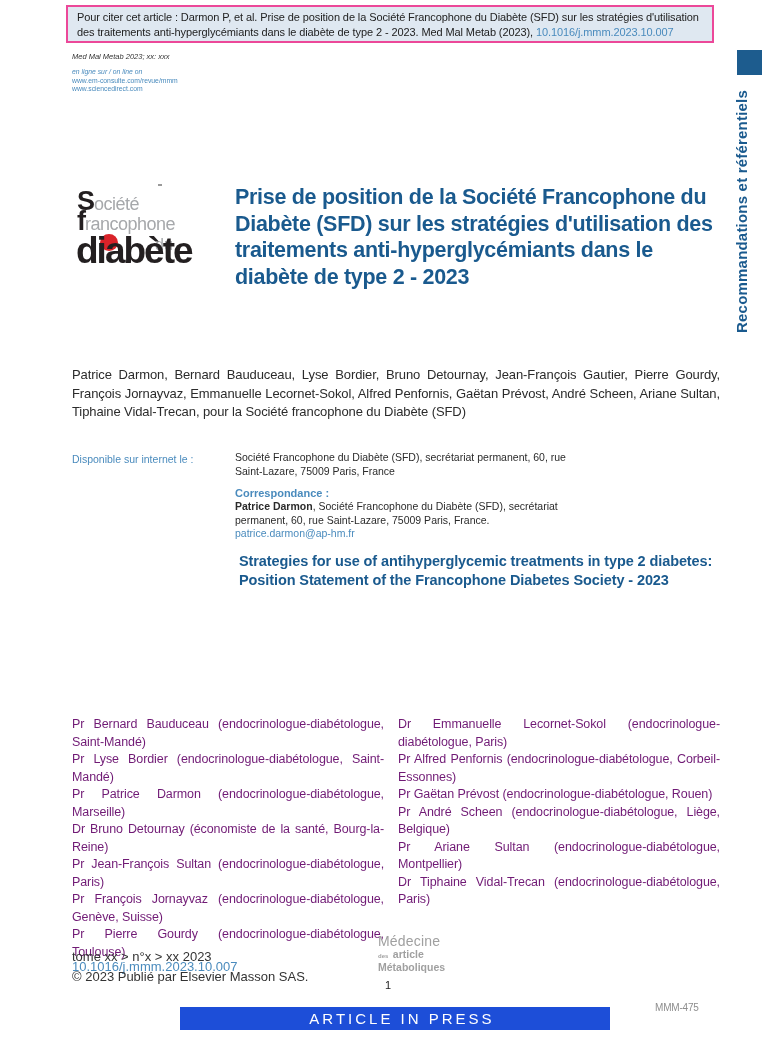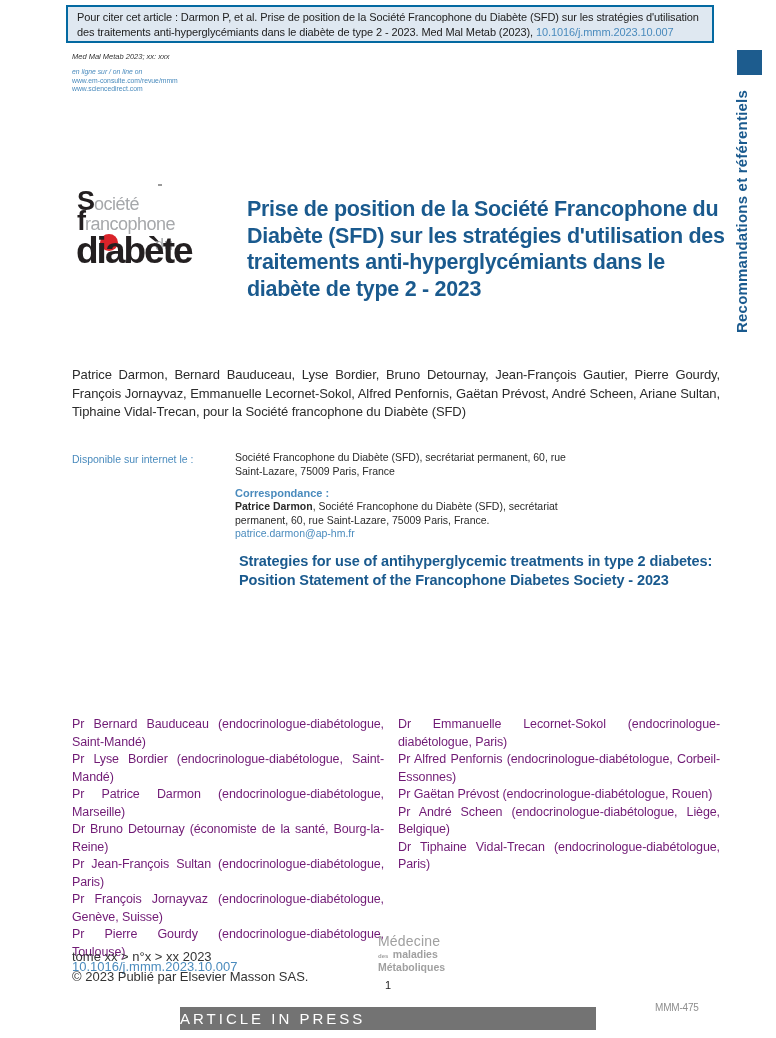--- a/index.html
+++ b/index.html
@@ -3,21 +3,21 @@
 <meta charset="utf-8">
 <style>
   html,body{margin:0;padding:0;background:#ffffff;}
   .page{
     position:relative;width:776px;height:1038px;margin:0 auto;background:#ffffff;
     font-family:"Liberation Sans",sans-serif;color:#2b2b2b;overflow:hidden;
   }
   
   .citation-box{
     position:absolute;left:66px;top:5px;width:648px;height:38px;box-sizing:border-box;
-    background:#dfe8f1;border:2px solid #0369a1;padding:3px 9px;
+    background:#dfe8f1;border:2px solid #ec4899;padding:3px 9px;
     font-size:11px;line-height:14.5px;letter-spacing:-0.1px;color:#222;
   }
   .link{color:#4a8bbd;text-decoration:none;}
   
   .journal-ref{position:absolute;left:72px;top:52px;font-size:7.5px;font-style:italic;color:#333;}
   .online-block{position:absolute;left:72px;top:68px;font-size:6.8px;line-height:8.5px;color:#4a8bbd;}
   .online-line1{font-style:italic;}
   
   .corner-square{position:absolute;left:737px;top:50px;width:25px;height:25px;background:#1d5c8e;}
   .vstrip{position:absolute;left:733px;top:90px;width:22px;height:256px;}
@@ -63,22 +63,22 @@
   .wg-right{left:398px;width:322px;}
   
   .footer-left{position:absolute;left:72px;top:952px;font-size:13px;line-height:9.8px;color:#333;}
   .journal-logo{position:absolute;left:378px;top:936px;color:#a0a0a0;line-height:11px;}
   .jl-1{font-size:14px;letter-spacing:0.2px;}
   .jl-2 .jl-des{font-size:6px;font-weight:bold;}
   .jl-2 .jl-mal{font-size:10.5px;font-weight:bold;}
   .jl-3{font-size:10.5px;font-weight:bold;}
   .page-number{position:absolute;left:0;top:979px;width:776px;text-align:center;font-size:11px;color:#222;}
   .press-banner{
-    position:absolute;left:180px;top:1007px;width:416px;height:23px;background:#737373;
-    color:#ffffff;font-size:15px;letter-spacing:3px;text-align:left;line-height:23px;
+    position:absolute;left:180px;top:1007px;width:416px;height:23px;background:#1d4ed8;
+    color:#ffffff;font-size:15px;letter-spacing:3px;text-align:center;line-height:23px;padding-left:14px;
   }
   .manuscript-id{position:absolute;left:655px;top:1002px;font-size:10px;color:#8e8e8e;letter-spacing:-0.2px;}
 </style>
 </head>
 <body>
 
 <div class="page">
 
   <div class="citation-box">
     <span>Pour citer cet article : Darmon P, et al. Prise de position de la Société Francophone du Diabète (SFD) sur les stratégies d'utilisation des traitements anti-hyperglycémiants dans le diabète de type 2 - 2023. Med Mal Metab (2023), </span><span class="link">10.1016/j.mmm.2023.10.007</span>
@@ -102,21 +102,21 @@
       <span class="big-letter">S</span><span class="gray-part">ociété</span>
     </div>
     <div class="l2">
       <span class="big-letter">f</span><span class="gray-part">rancophone</span>
     </div>
     <div class="red-dot"></div>
     <div class="du">du</div>
     <div class="diabete">diabète</div>
   </div>
 
-  <h1 class="title-fr" style="margin:12px;">Prise de position de la Société Francophone du Diabète (SFD) sur les stratégies d'utilisation des traitements anti-hyperglycémiants dans le diabète de type 2 - 2023</h1>
+  <h1 class="title-fr" style="margin:0;">Prise de position de la Société Francophone du Diabète (SFD) sur les stratégies d'utilisation des traitements anti-hyperglycémiants dans le diabète de type 2 - 2023</h1>
 
   <div class="authors">Patrice Darmon, Bernard Bauduceau, Lyse Bordier, Bruno Detournay, Jean-François Gautier, Pierre Gourdy, François Jornayvaz, Emmanuelle Lecornet-Sokol, Alfred Penfornis, Gaëtan Prévost, André Scheen, Ariane Sultan, Tiphaine Vidal-Trecan, pour la Société francophone du Diabète (SFD)</div>
 
   <div class="available-label">Disponible sur internet le :</div>
   <div class="affiliation">Société Francophone du Diabète (SFD), secrétariat permanent, 60, rue Saint-Lazare, 75009 Paris, France</div>
   <div class="corr-label">Correspondance :</div>
   <div class="corr-text">
     <span class="corr-name">Patrice Darmon</span><span>, Société Francophone du Diabète (SFD), secrétariat permanent, 60, rue Saint-Lazare, 75009 Paris, France.</span>
   </div>
   <div class="corr-email link">patrice.darmon@ap-hm.fr</div>
@@ -130,34 +130,35 @@
     <p>Dr Bruno Detournay (économiste de la santé, Bourg-la-Reine)</p>
     <p>Pr Jean-François Sultan (endocrinologue-diabétologue, Paris)</p>
     <p>Pr François Jornayvaz (endocrinologue-diabétologue, Genève, Suisse)</p>
     <p>Pr Pierre Gourdy (endocrinologue-diabétologue, Toulouse)</p>
   </div>
   <div class="wg-col wg-right">
     <p>Dr Emmanuelle Lecornet-Sokol (endocrinologue-diabétologue, Paris)</p>
     <p>Pr Alfred Penfornis (endocrinologue-diabétologue, Corbeil-Essonnes)</p>
     <p>Pr Gaëtan Prévost (endocrinologue-diabétologue, Rouen)</p>
     <p>Pr André Scheen (endocrinologue-diabétologue, Liège, Belgique)</p>
+    <p>Pr Ariane Sultan (endocrinologue-diabétologue, Montpellier)</p>
     <p>Dr Tiphaine Vidal-Trecan (endocrinologue-diabétologue, Paris)</p>
   </div>
 
   <div class="footer-left">
     <div>tome xx &gt; n°x &gt; xx 2023</div>
     <div class="link">10.1016/j.mmm.2023.10.007</div>
     <div>© 2023 Publié par Elsevier Masson SAS.</div>
   </div>
 
   <div class="journal-logo">
     <div class="jl-1">Médecine</div>
     <div class="jl-2">
       <span class="jl-des">des</span>
-      <span class="jl-mal">maladies</span>
+      <span class="jl-mal">article</span>
     </div>
     <div class="jl-3">Métaboliques</div>
   </div>
 
   <div class="page-number">1</div>
 
   <div class="press-banner">ARTICLE IN PRESS</div>
 
   <div class="manuscript-id">MMM-475</div>
 

